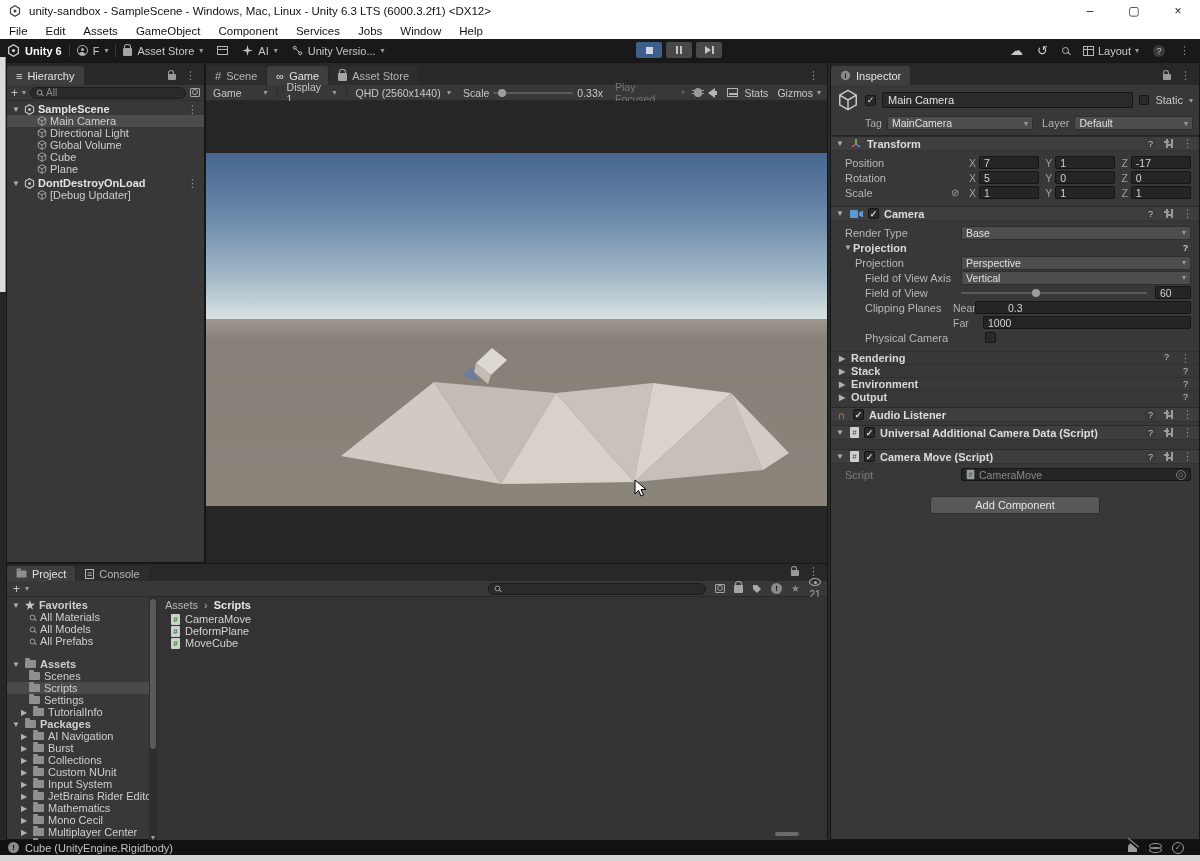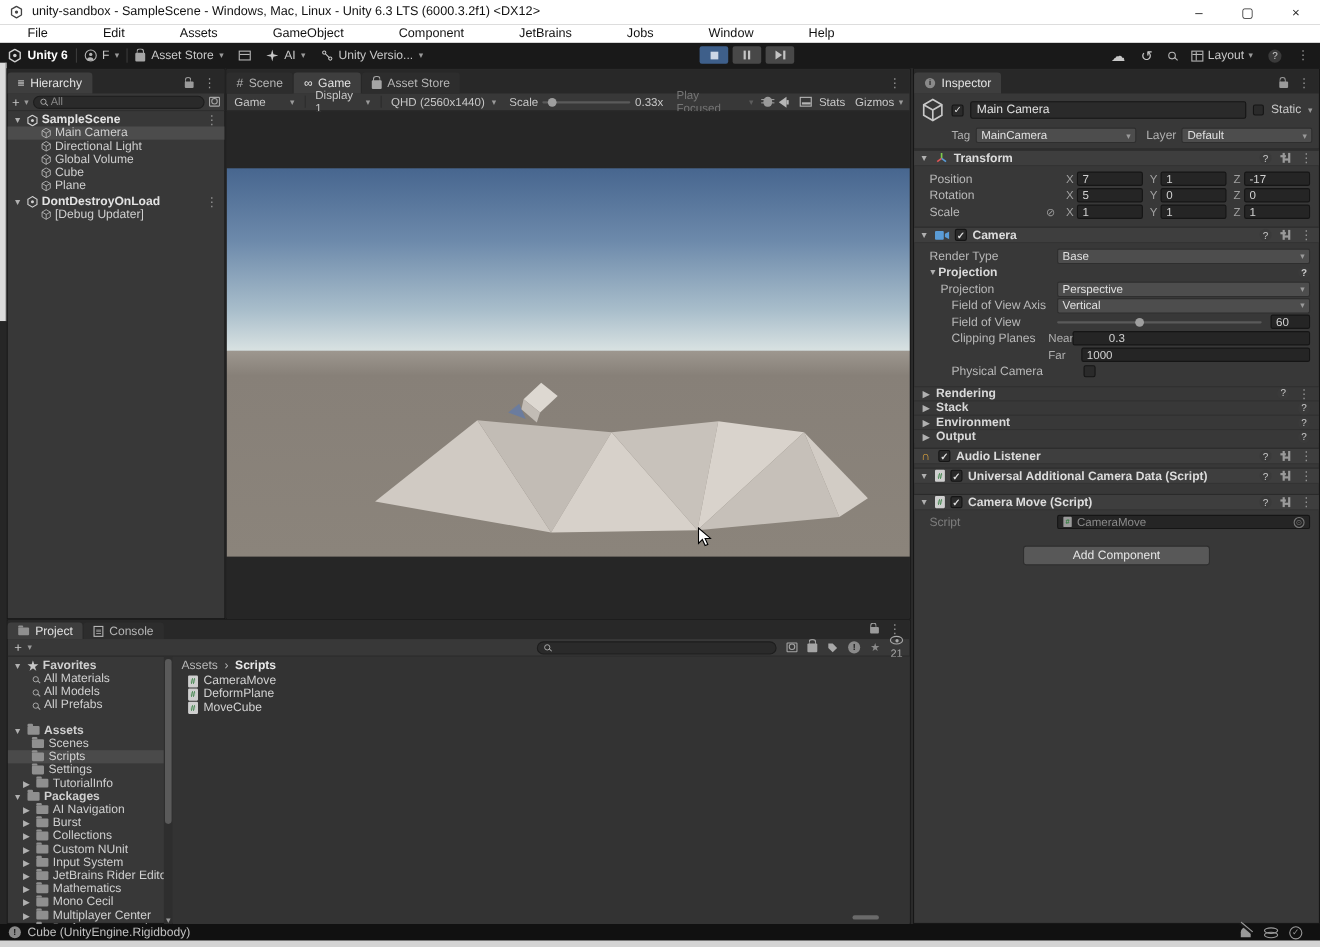--- a/index.html
+++ b/index.html
@@ -7,21 +7,21 @@
   body { font-family:"Liberation Sans", sans-serif; background:#2a2a2a; position:relative; color:#c8c8c8; }
   .abs { position:absolute; }
   .flex { display:flex; align-items:center; }
 
   
   .titlebar { left:0; top:0; width:1200px; height:22px; background:#ffffff; color:#111; display:flex; align-items:center; font-size:11.5px; }
   .titlebar .win-icon { width:12px; height:12px; margin:0 8px 0 9px; }
   .win-controls { margin-left:auto; display:flex; height:100%; }
   .win-btn { width:44px; height:100%; display:flex; align-items:center; justify-content:center; font-size:12px; color:#222; }
   .menubar { left:0; top:22px; width:1200px; height:17px; background:#ffffff; color:#111; display:flex; align-items:center; font-size:11.5px; }
-  .menubar span { padding:0 25px; }
+  .menubar span { padding:0 9px; }
 
   
   .topbar { left:0; top:39px; width:1200px; height:23px; background:#191919; display:flex; align-items:center; font-size:11px; color:#c8c8c8; }
   .topbar .grp { display:flex; align-items:center; gap:5px; padding:0 7px; }
   .vdiv { width:1px; height:13px; background:#3a3a3a; }
   .brand { color:#fff; font-weight:bold; }
   .dd-arrow { font-size:8px; color:#9a9a9a; }
   .playbar { position:absolute; left:636px; top:3px; display:flex; gap:4px; }
   .pbtn { width:26px; height:16px; border-radius:2px; background:#484848; display:flex; align-items:center; justify-content:center; }
   .pbtn.active { background:#3e5f8a; }
@@ -173,21 +173,21 @@
     <div class="win-btn">×</div>
   </div>
 </div>
 
 <div class="abs menubar">
   <span>File</span>
   <span>Edit</span>
   <span>Assets</span>
   <span>GameObject</span>
   <span>Component</span>
-  <span>JetBrains</span>
+  <span>Services</span>
   <span>Jobs</span>
   <span>Window</span>
   <span>Help</span>
 </div>
 
 <div class="abs topbar">
   <div class="grp">
     <svg width="13" height="13" viewBox="0 0 16 16">
         <polygon points="8,1 14,4.5 14,11.5 8,15 2,11.5 2,4.5" fill="none" stroke="#cfcfcf" stroke-width="1.6"></polygon>
         <circle cx="8" cy="8" r="2" fill="#cfcfcf"></circle>

